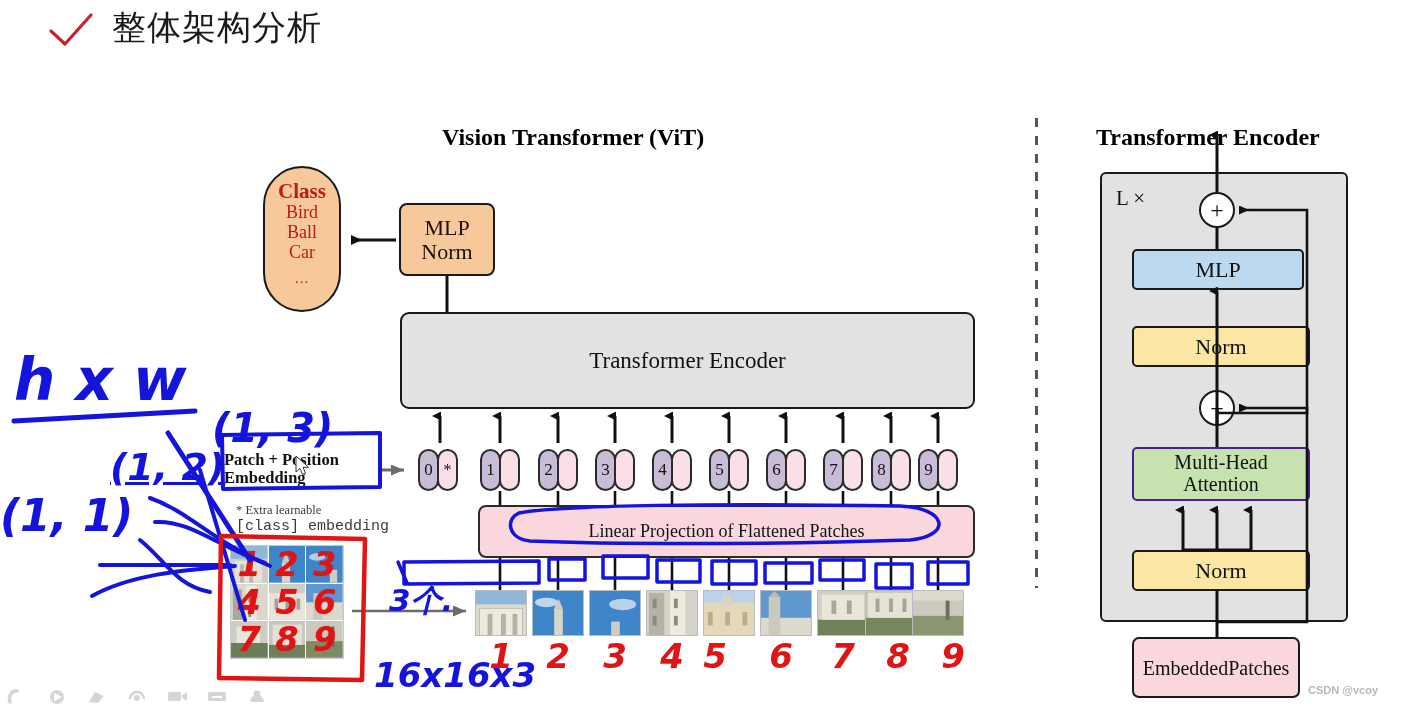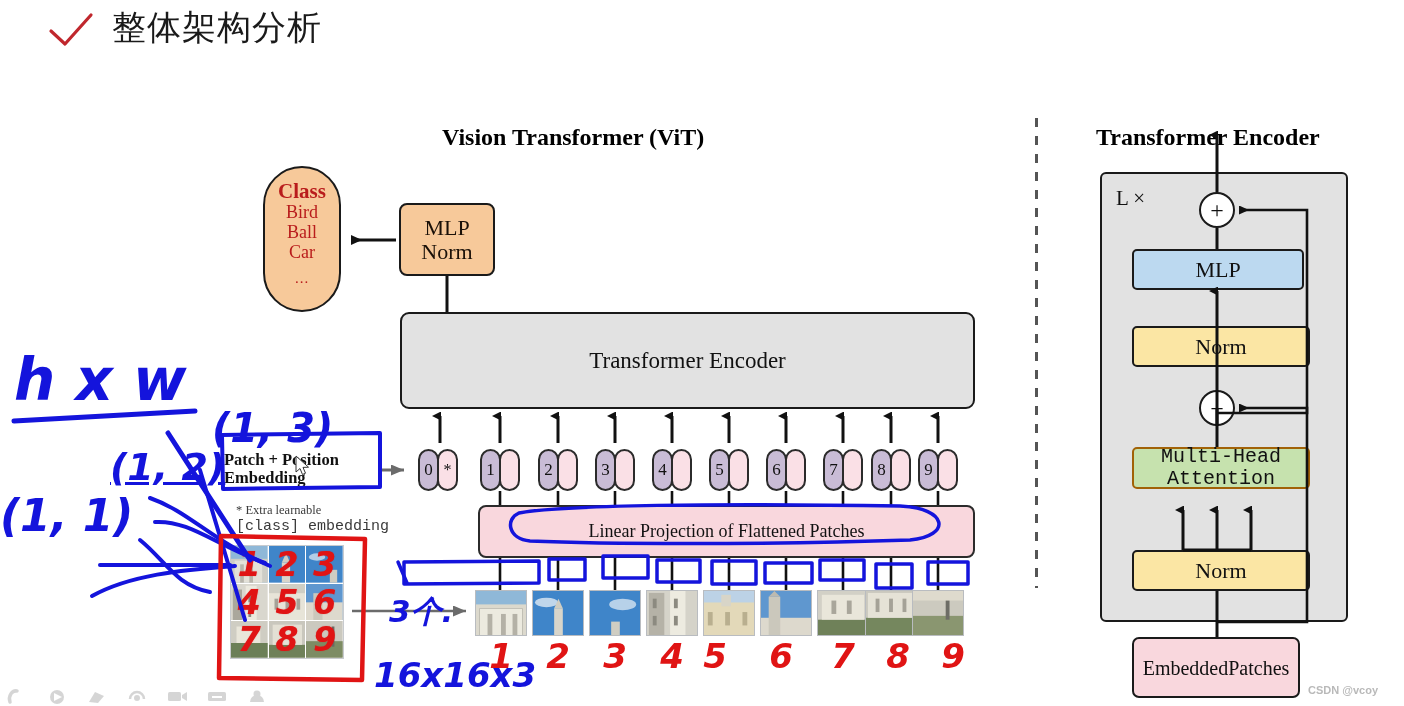--- a/index.html
+++ b/index.html
@@ -495,21 +495,21 @@
   <div class="abs" style="left:1116px; top:186px; font-family:'Liberation Serif',serif; font-size:21px; color:#111;">L ×</div>
 
   <div class="abs" style="left:1132px; top:249px; width:172px; height:41px; background:#bcd9f0; border:2px solid #1a1a1a; border-radius:5px; display:flex; justify-content:center; align-items:center; font-family:'Liberation Serif',serif; font-size:22px; color:#111;">
     <span>MLP</span>
   </div>
 
   <div class="abs" style="left:1132px; top:326px; width:178px; height:41px; background:#fbe6a4; border:2px solid #1a1a1a; border-radius:5px; display:flex; justify-content:center; align-items:center; font-family:'Liberation Serif',serif; font-size:22px; color:#111;">
     <span>Norm</span>
   </div>
 
-  <div class="abs" style="left:1132px; top:447px; width:178px; height:42px; background:#c6e2ae; border:2px solid #a16207; border-radius:5px; display:flex; flex-direction:column; justify-content:center; align-items:center; font-family:Liberation Mono, monospace; font-size:20px; color:#111; line-height:1.08;">
+  <div class="abs" style="left:1132px; top:447px; width:178px; height:54px; background:#c6e2ae; border:2px solid #4c1d95; border-radius:5px; display:flex; flex-direction:column; justify-content:center; align-items:center; font-family:Liberation Serif, serif; font-size:20px; color:#111; line-height:1.08;">
     <span>Multi-Head</span>
     <span>Attention</span>
   </div>
 
   <div class="abs" style="left:1132px; top:550px; width:178px; height:41px; background:#fbe6a4; border:2px solid #1a1a1a; border-radius:5px; display:flex; justify-content:center; align-items:center; font-family:'Liberation Serif',serif; font-size:22px; color:#111;">
     <span>Norm</span>
   </div>
 
   <div class="abs" style="left:1132px; top:637px; width:168px; height:61px; background:#f9d7dd; border:2px solid #1a1a1a; border-radius:7px; display:flex; justify-content:center; align-items:center; font-family:'Liberation Serif',serif; font-size:20px; color:#111; line-height:1.1;">
     <span>Embedded</span>
@@ -586,21 +586,21 @@
     <g fill="none" stroke="#e01414" stroke-width="4.5" stroke-linecap="round" stroke-linejoin="round">
 
       <path d="M221 536 L365 539 L362 680 L219 678 Z"></path>
     </g>
   </svg>
 
   <div class="ink" id="ink-hw" style="left:14px; top:346px; font-size:58px;">h x w</div>
   <div class="ink" id="ink-13" style="left:212px; top:405px; font-size:40px;">(1, 3)</div>
   <div class="ink" id="ink-12" style="left:110px; top:445px; font-size:38px;text-decoration:underline;">(1, 2)</div>
   <div class="ink" id="ink-11" style="left:0; top:490px; font-size:44px;">(1, 1)</div>
-  <div class="ink" id="ink-3ge" style="left:389px; top:580px; font-size:31px;margin-top:11px;">3个.</div>
+  <div class="ink" id="ink-3ge" style="left:389px; top:580px; font-size:31px;">3个.</div>
   <div class="ink" id="ink-1616" style="left:374px; top:655px; font-size:34px;">16x16x3</div>
 
   <svg class="abs" style="left:296px; top:456px;" width="14" height="20">
     <path d="M0 0 L0 16 L4 12.5 L6.5 18.5 L9.5 17.2 L7 11.4 L12.5 11.2 Z" fill="#ffffff" stroke="#333" stroke-width="1"></path>
   </svg>
 
   <div class="abs" id="watermark">CSDN @vcoy</div>
 
   <div class="abs" id="bottom-toolbar">
     <div class="tool">

